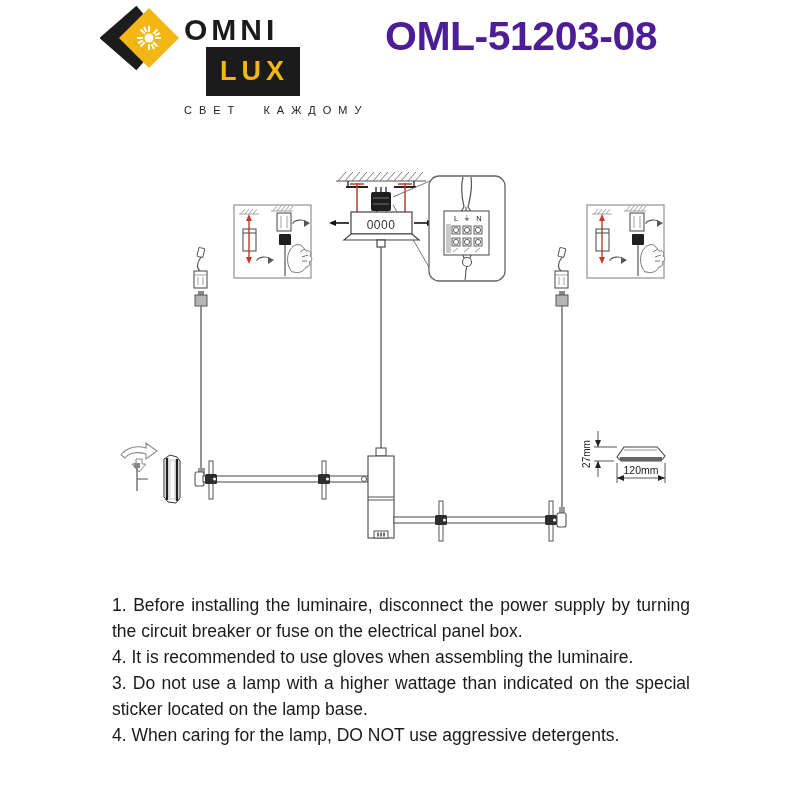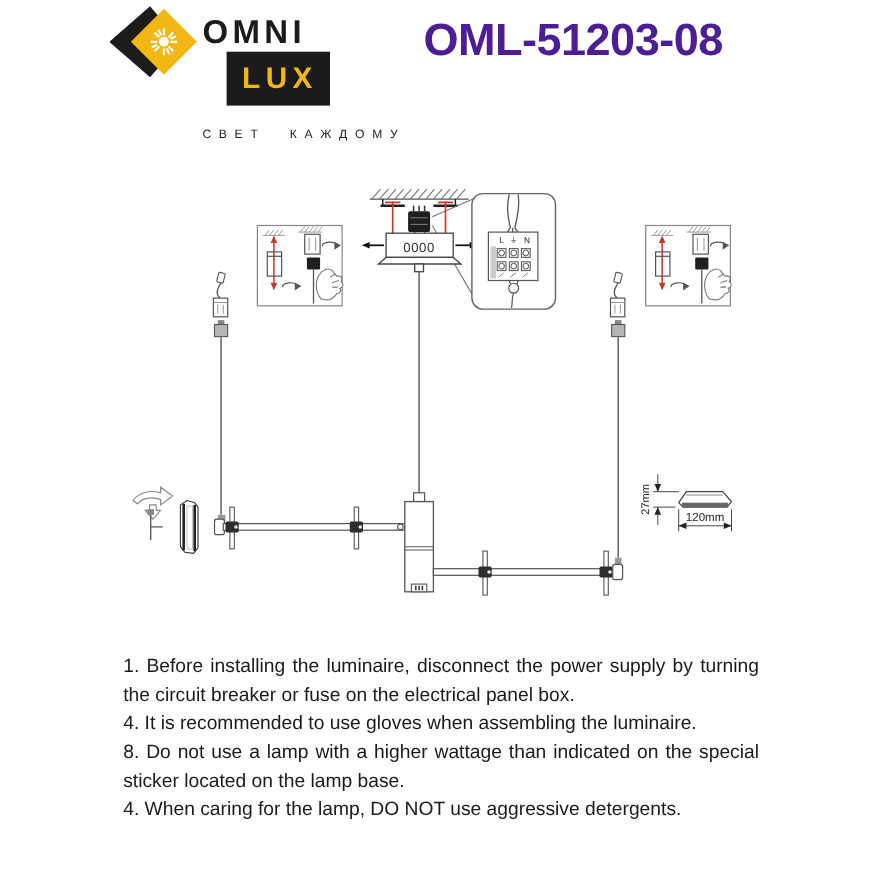--- a/index.html
+++ b/index.html
@@ -12,21 +12,21 @@
   .page{position:relative;width:800px;height:800px;background:#fff;overflow:hidden;
         font-family:"Liberation Sans",sans-serif;color:#1a1a1a;}
   
   .logo-svg{position:absolute;left:100px;top:5px;}
   .brand-text{position:absolute;left:184px;top:13px;}
   .brand-row{display:flex;align-items:flex-start;flex-direction:column;}
   .omni{font-size:30px;font-weight:bold;letter-spacing:4px;color:var(--brand-black);}
   .lux-badge{display:inline-block;margin-left:22px;background:var(--brand-black);
              color:var(--brand-yellow);font-size:27px;font-weight:bold;
              letter-spacing:5px;padding:9px 11px 9px 14px;}
-  .tagline{margin-top:20px;font-size:11px;letter-spacing:7px;word-spacing:12px;color:#222;}
+  .tagline{margin-top:8px;font-size:11px;letter-spacing:7px;word-spacing:12px;color:#222;}
   .model{position:absolute;left:385px;top:16px;font-size:41px;font-weight:bold;
          letter-spacing:-0.5px;color:#4c1d95;line-height:1;}
   
   .diagram{position:absolute;left:0;top:0;}
   svg text{font-family:"Liberation Sans",sans-serif;}
   
   .instructions{position:absolute;left:112px;top:592px;width:578px;
                 font-size:17.5px;line-height:26px;text-align:justify;}
   .instructions p{margin:0;}
 </style>
@@ -261,17 +261,17 @@
         <polygon points="665,478 658,475 658,481"></polygon>
       </g>
       <text x="590" y="454" transform="rotate(-90 590 454)" text-anchor="middle" font-size="10" fill="#222">27mm</text>
       <text x="641" y="474" text-anchor="middle" font-size="10.5" fill="#222">120mm</text>
     </g>
   </svg>
 
   <div class="instructions">
     <p>1. Before installing the luminaire, disconnect the power supply by turning the circuit breaker or fuse on the electrical panel box.</p>
     <p>4. It is recommended to use gloves when assembling the luminaire.</p>
-    <p>8. Do not use a lamp with a higher wattage than indicated on the special sticker located on the lamp base.</p>
+    <p>3. Do not use a lamp with a higher wattage than indicated on the special sticker located on the lamp base.</p>
     <p>4. When caring for the lamp, DO NOT use aggressive detergents.</p>
   </div>
 
 </div>
 
 </body></html>

